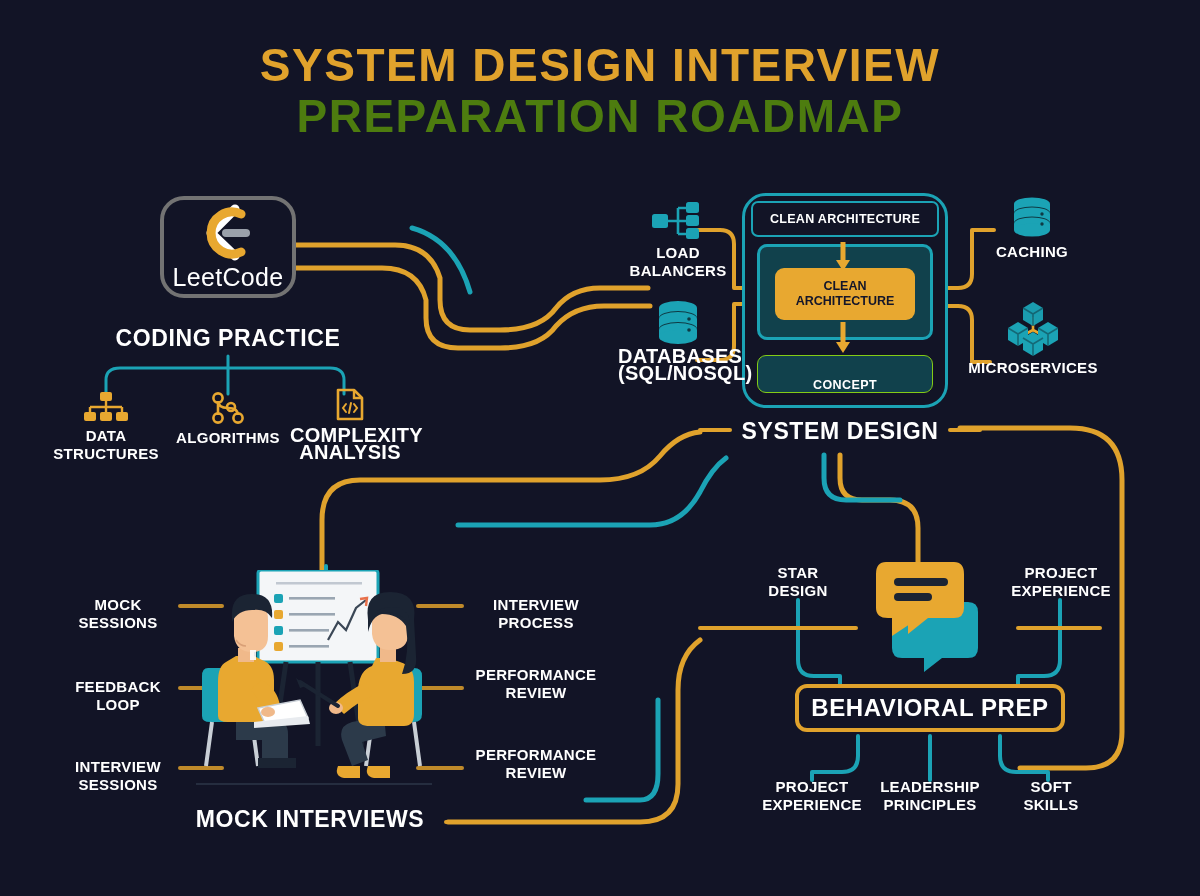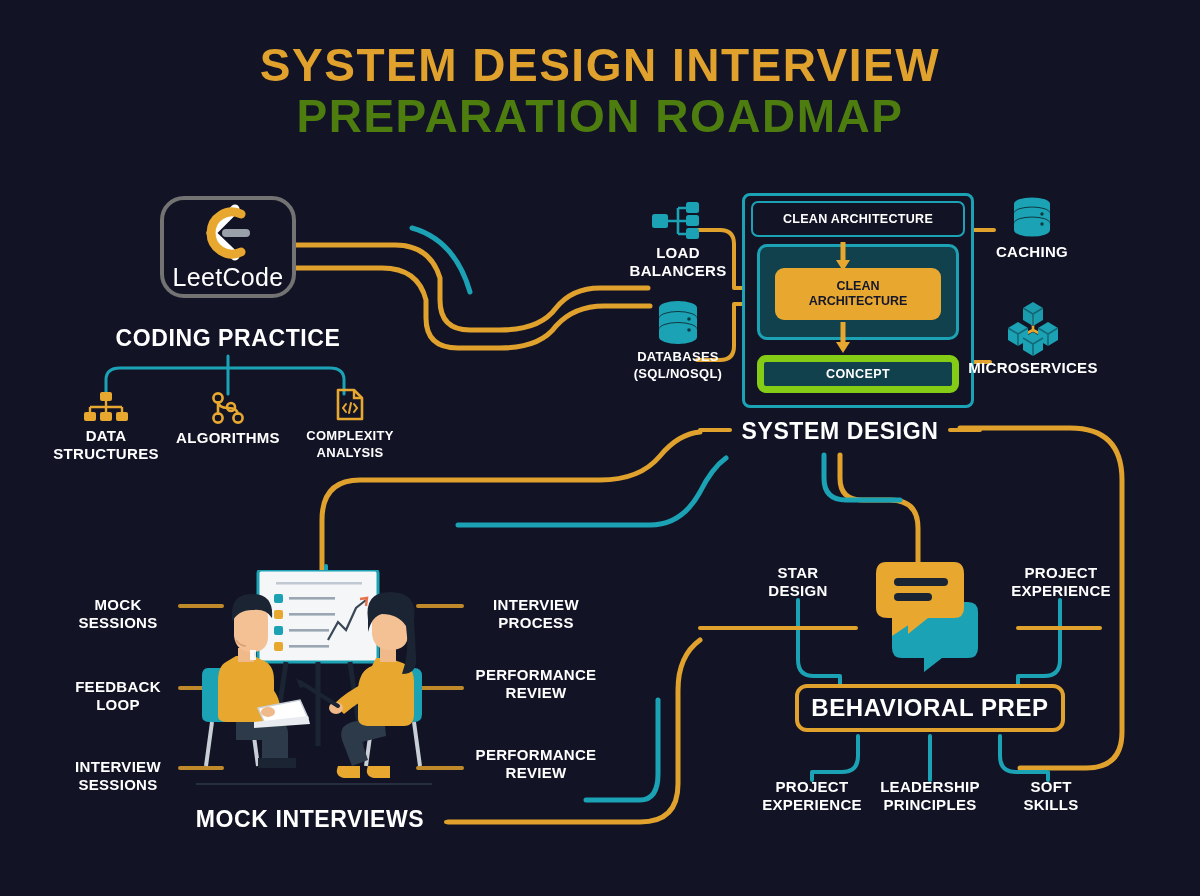--- a/index.html
+++ b/index.html
@@ -28,33 +28,33 @@
 
   
   .node-title{
     color:#FFFFFF;font-size:23px;font-weight:bold;letter-spacing:.6px;
     text-align:center;white-space:nowrap;
   }
   .lbl{
     color:#FFFFFF;font-size:15px;font-weight:bold;letter-spacing:.3px;
     text-align:center;line-height:18px;
   }
-  .lbl.sm{font-size:13px;line-height:17px;}
+  .lbl.sm{font-size:20px;line-height:17px;}
 
   
   .lc-card{
     width:136px;height:102px;border:4px solid #737373;border-radius:24px;
     box-sizing:border-box;display:flex;flex-direction:column;
     align-items:center;justify-content:center;background:#121426;
   }
   .lc-word{color:#fff;font-size:25px;letter-spacing:.3px;margin-top:2px;}
 
   
   .sd-outer{
-    width:232px;height:215px;border:3px solid #1BA3B5;border-radius:8px;
+    width:206px;height:215px;border:3px solid #1BA3B5;border-radius:24px;
     box-sizing:border-box;background:#121426;position:relative;
   }
   .sd-head{
     position:absolute;left:6px;top:5px;right:6px;height:36px;
     border:2px solid #1BA3B5;border-radius:7px;box-sizing:border-box;
     display:flex;align-items:center;justify-content:center;
   }
   .sd-head span{color:#fff;font-size:12.5px;font-weight:bold;letter-spacing:.3px;}
   .sd-mid{
     position:absolute;left:12px;top:48px;right:12px;height:96px;
@@ -62,22 +62,22 @@
     background:#11414c;
   }
   .sd-core{
     position:absolute;left:30px;top:72px;right:30px;height:52px;
     background:#E8A830;border-radius:9px;box-sizing:border-box;
     display:flex;align-items:center;justify-content:center;text-align:center;
   }
   .sd-core span{color:#14162a;font-size:12.5px;font-weight:bold;line-height:15px;}
   .sd-concept{
     position:absolute;left:12px;bottom:12px;right:12px;height:38px;
-    border:7px solid #84cc16;border-radius:9px;box-sizing:border-box;
-    background:#11414c;display:flex;align-items:center;justify-content:center;
+    border:1px solid #84cc16;border-radius:9px;box-sizing:border-box;
+    background:#11414c;display:flex;align-items:flex-end;justify-content:center;
   }
   .sd-concept span{color:#fff;font-size:12.5px;font-weight:bold;letter-spacing:.4px;}
 
   
   .bp-pill{
     width:270px;height:48px;border:4px solid #E0A22C;border-radius:12px;
     box-sizing:border-box;display:flex;align-items:center;justify-content:center;
     background:#121426;
   }
   .bp-pill span{color:#fff;font-size:24px;font-weight:bold;letter-spacing:.6px;}

